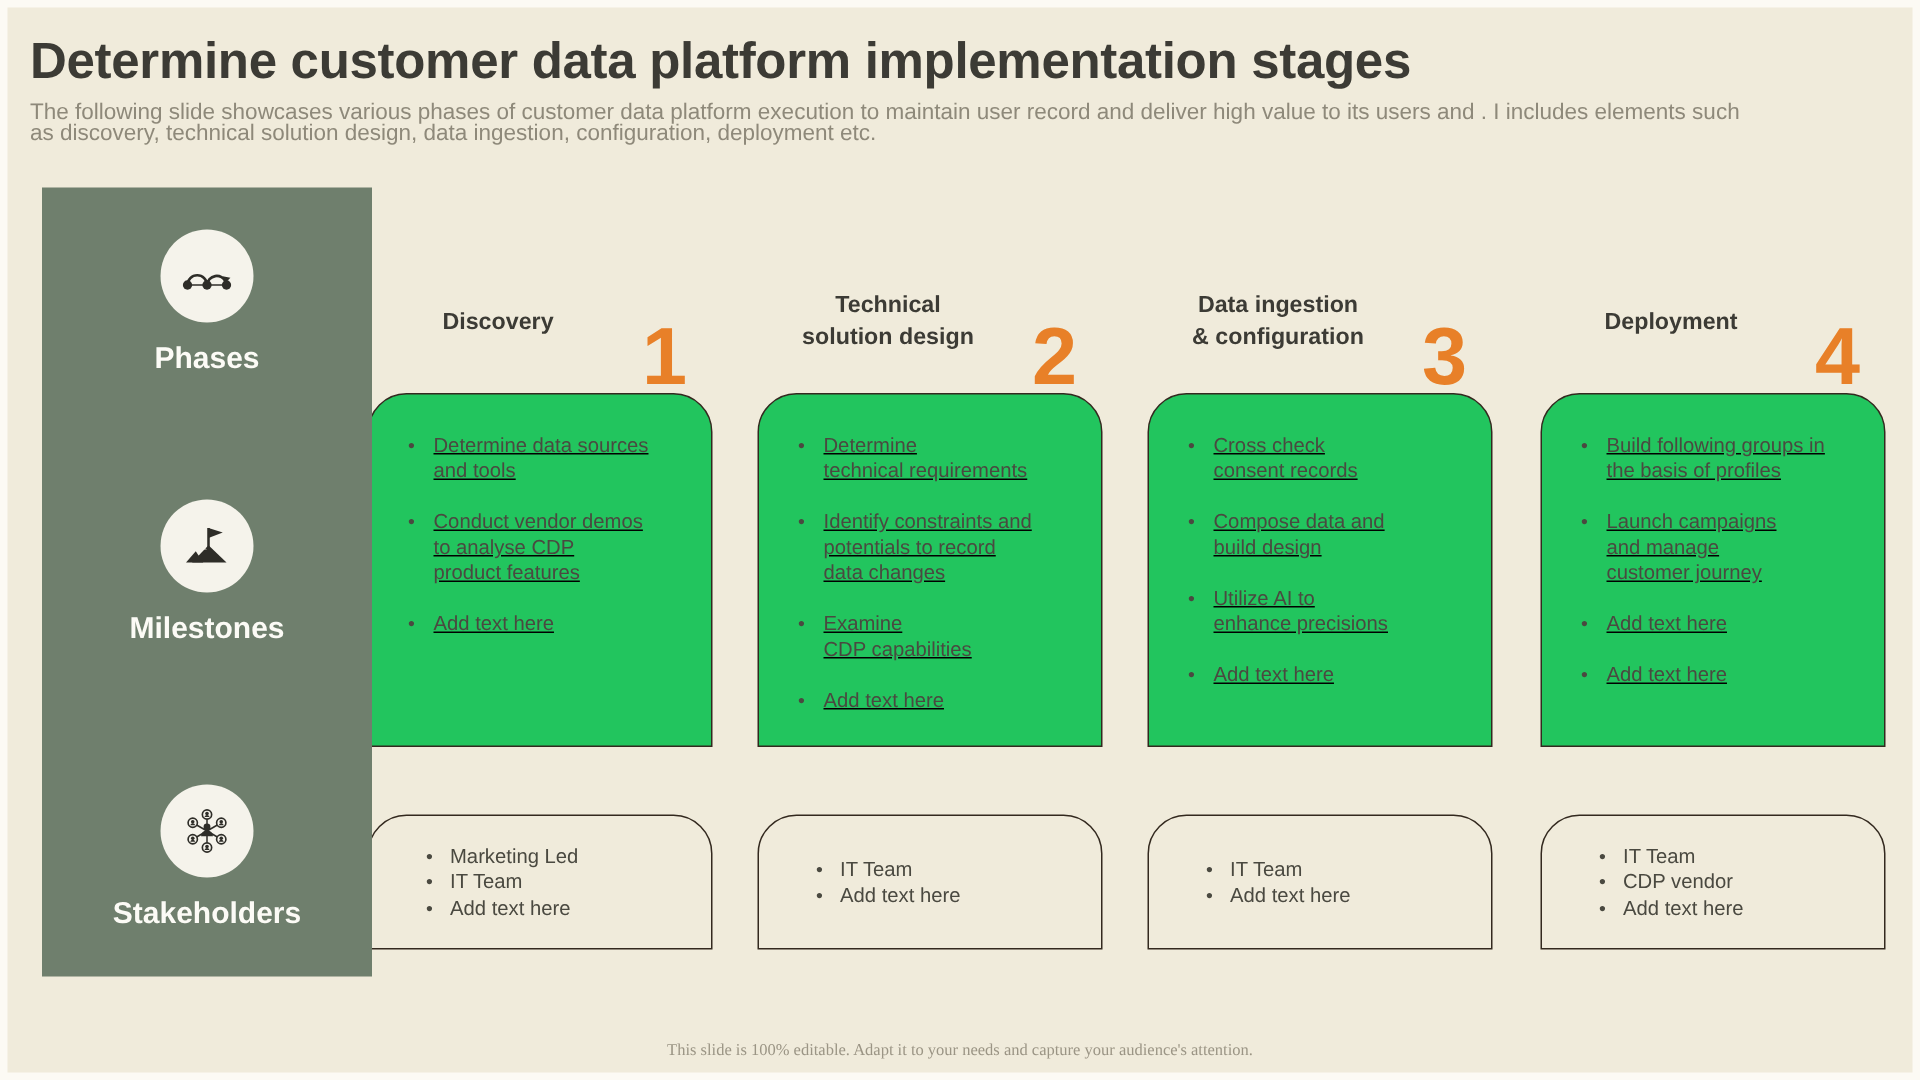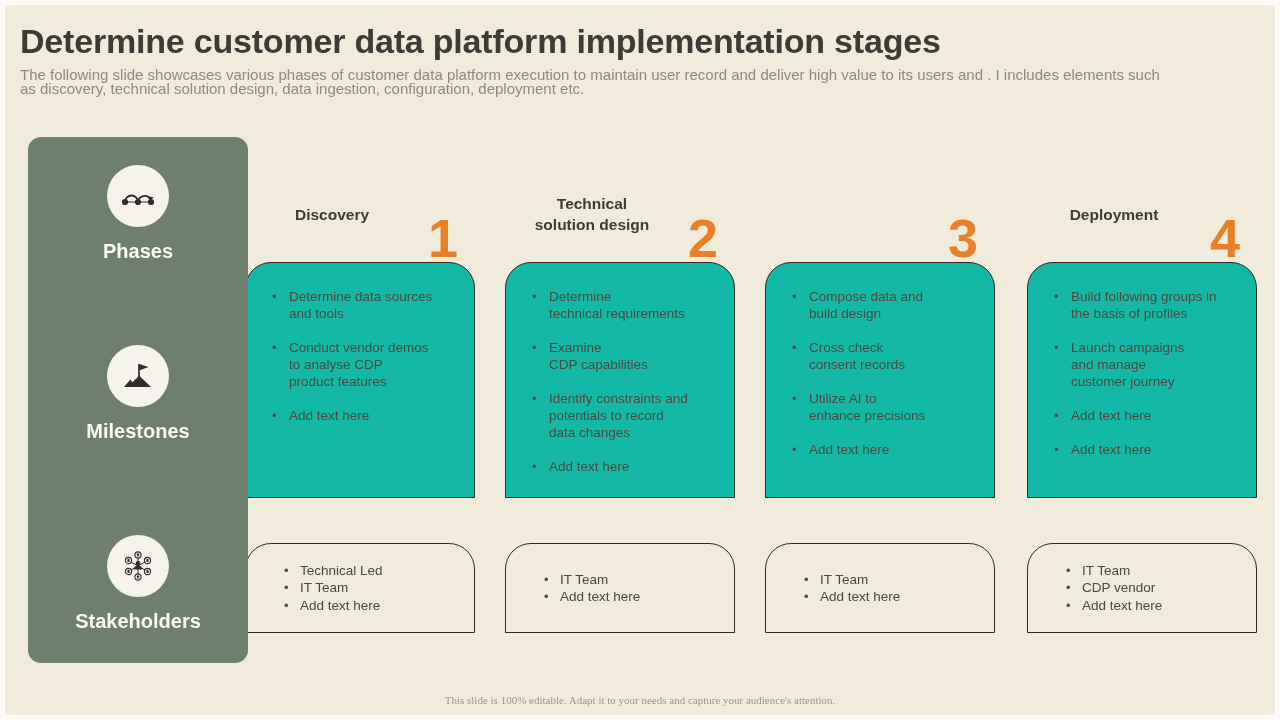--- a/index.html
+++ b/index.html
@@ -19,23 +19,23 @@
   .title {
     position: absolute; left: 20px; top: 22px;
     font-size: 34px; font-weight: bold; color: #3C3B35;
     letter-spacing: -0.2px;
   }
   .subtitle {
     position: absolute; left: 20px; top: 68px; width: 1140px;
     font-size: 15px; line-height: 14px; color: #8E897A;
   }
   .sidebar {
-    position: absolute; left: 28px; top: 137px;
+    position: absolute; left: 28px; top: 125px;
     width: 220px; height: 526px;
-    background: #6F7F6D; z-index: 2; border-radius: 13px;
+    background: #6F7F6D; z-index: 2;
   }
   .side-group {
     position: absolute; left: 0; width: 100%;
     display: flex; flex-direction: column; align-items: center;
   }
   .side-group.g1 { top: 28px; }
   .side-group.g2 { top: 208px; }
   .side-group.g3 { top: 398px; }
   .icon-circle {
     width: 62px; height: 62px; border-radius: 50%;
@@ -57,21 +57,22 @@
     text-align: center; font-weight: bold; font-size: 15.5px;
     line-height: 21px; color: #3C3B35; white-space: pre-line;
   }
   .col-number {
     position: absolute; top: 211px; right: 17px;
     font-size: 54px; line-height: 1; font-weight: bold; color: #E88028;
   }
   .m-box {
     position: absolute; top: 262px; left: 0; width: 230px; height: 236px;
     border: 1.4px solid #33291F; border-radius: 26px 26px 0 0;
-    background: #14b8a6;
+    background: #22c55e;
+    text-decoration: underline;
   }
   .s-box {
     position: absolute; top: 543px; left: 0; width: 230px; height: 90px;
     border: 1.4px solid #33291F; border-radius: 26px 26px 0 0;
     background: #F0EBDB;
     display: flex; flex-direction: column; justify-content: center;
   }
   ul { list-style: none; margin: 0; padding: 0; }
   .m-list { padding: 25px 10px 0 22px; }
   .m-list li {
@@ -184,59 +185,61 @@
         <li>Determine data sources
 and tools</li>
         <li>Conduct vendor demos
 to analyse CDP
 product features</li>
         <li>Add text here</li>
       </ul>
     </div>
     <div class="s-box">
       <ul class="s-list">
-        <li>Technical Led</li>
+        <li>Marketing Led</li>
         <li>IT Team</li>
         <li>Add text here</li>
       </ul>
     </div>
   </div>
 
   <div class="col c2">
     <div class="col-header">Technical
 solution design</div>
     <div class="col-number">2</div>
     <div class="m-box">
       <ul class="m-list">
         <li>Determine
 technical requirements</li>
-        <li>Examine
-CDP capabilities</li>
         <li>Identify constraints and
 potentials to record
 data changes</li>
+        <li>Examine
+CDP capabilities</li>
         <li>Add text here</li>
       </ul>
     </div>
     <div class="s-box">
       <ul class="s-list">
         <li>IT Team</li>
         <li>Add text here</li>
       </ul>
     </div>
   </div>
 
   <div class="col c3">
+    <div class="col-header">Data ingestion
+&amp; configuration</div>
     <div class="col-number">3</div>
     <div class="m-box">
       <ul class="m-list">
+        <li>Cross check
+consent records</li>
         <li>Compose data and
 build design</li>
-        <li>Cross check
-consent records</li>
         <li>Utilize AI to
 enhance precisions</li>
         <li>Add text here</li>
       </ul>
     </div>
     <div class="s-box">
       <ul class="s-list">
         <li>IT Team</li>
         <li>Add text here</li>
       </ul>

